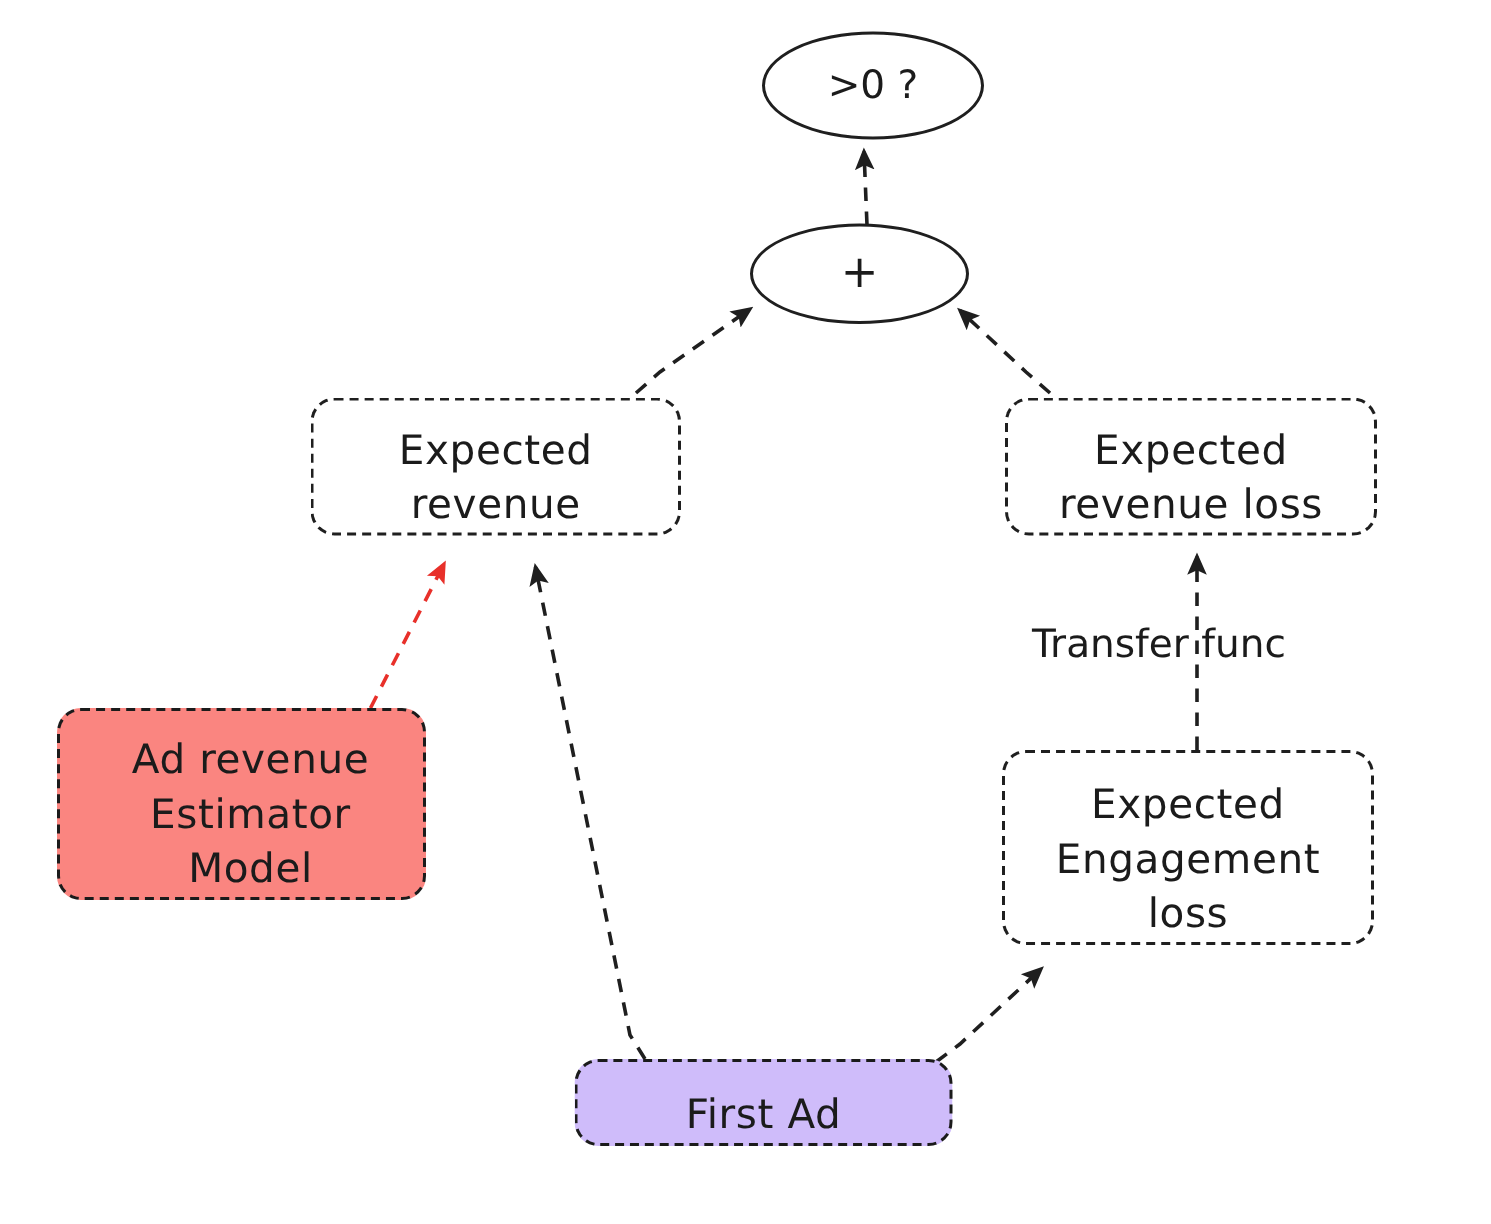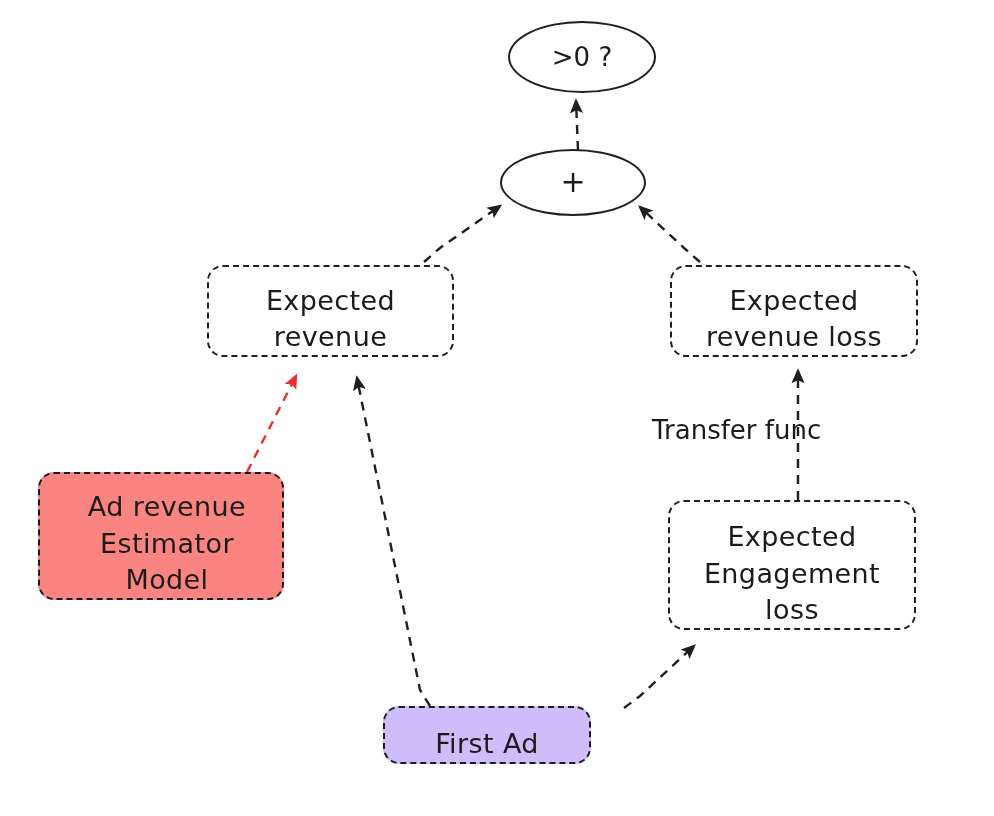--- a/index.html
+++ b/index.html
@@ -133,21 +133,21 @@
 Estimator
 Model</span>
   </div>
 
   <div class="node box" style="left:668px; top:500px; width:248px; height:130px;">
     <span class="node-label">Expected
 Engagement
 loss</span>
   </div>
 
-  <div class="node box filled-purple" style="left:383px; top:706px; width:208px; height:58px;">
+  <div class="node box filled-purple" style="left:383px; top:706px; width:252px; height:58px;">
     <span class="node-label">First Ad</span>
   </div>
 
-  <div class="edge-label" style="left:652px; top:415px;">
+  <div class="edge-label" style="left:688px; top:415px;">
     <span>Transfer func</span>
   </div>
 
 </div>
 
 </body></html>

